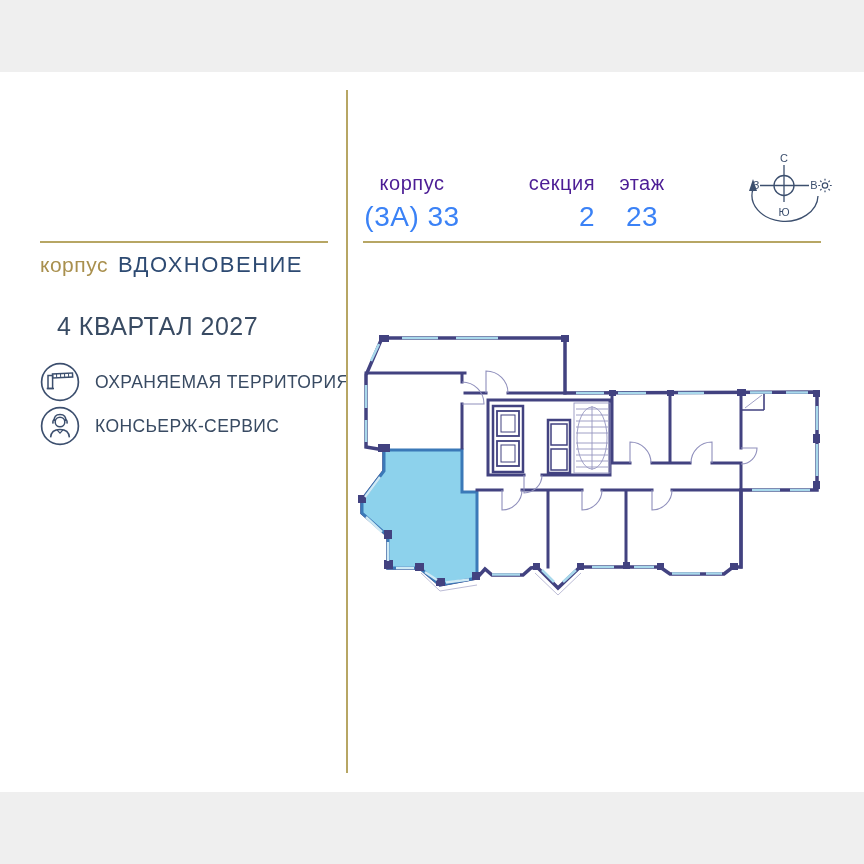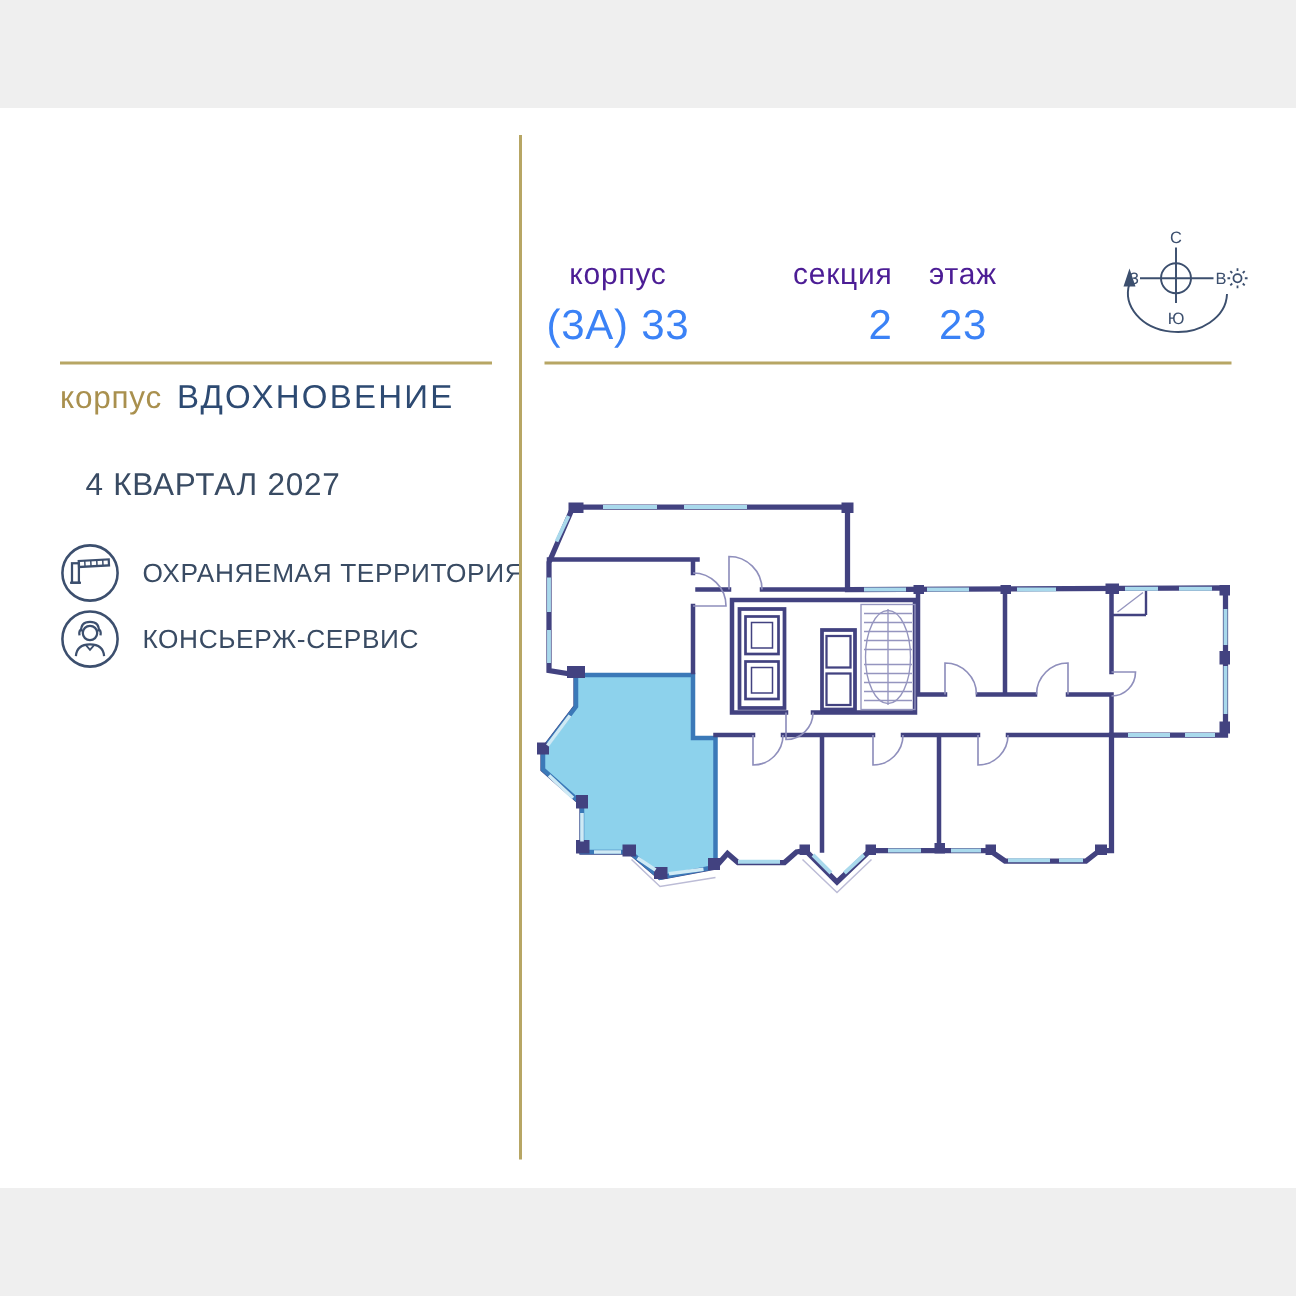--- a/index.html
+++ b/index.html
@@ -11,21 +11,21 @@
   .canvas{position:absolute;left:0;top:72px;width:864px;height:720px;background:#ffffff;}
   .abs{position:absolute;}
 
   
   .logo{left:40px;top:94px;font-size:60px;font-weight:700;letter-spacing:2px;
         color:#2d4a72;line-height:1;}
   .logo-underline{left:40px;top:169px;width:288px;height:2px;background:#b7a664;}
   .subrow{left:40px;top:180px;display:flex;align-items:baseline;gap:10px;}
   .sub-prefix{font-size:21px;color:#a9904e;letter-spacing:0.5px;}
   .sub-name{font-size:22px;color:#2d4a72;letter-spacing:1.5px;font-weight:500;}
-  .completion{left:57px;top:240px;font-size:21px;color:#394b63;letter-spacing:0.5px;}
+  .completion{left:57px;top:240px;font-size:25px;color:#394b63;letter-spacing:0.5px;}
 
   .feature{left:40px;display:flex;align-items:center;}
   #feature-0{top:290px;}
   #feature-1{top:334px;}
   .feature .icn{width:40px;height:40px;flex:0 0 40px;}
   .feature .lbl{margin-left:15px;font-size:17.5px;color:#394b63;letter-spacing:0.4px;text-align:center;}
 
   
   .hcol{top:100px;width:120px;text-align:center;}
   #hcol-0{left:352px;}

